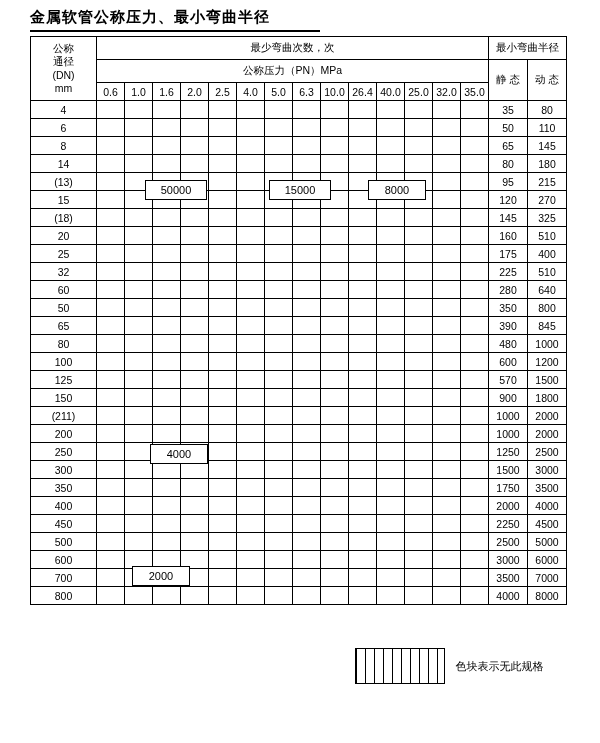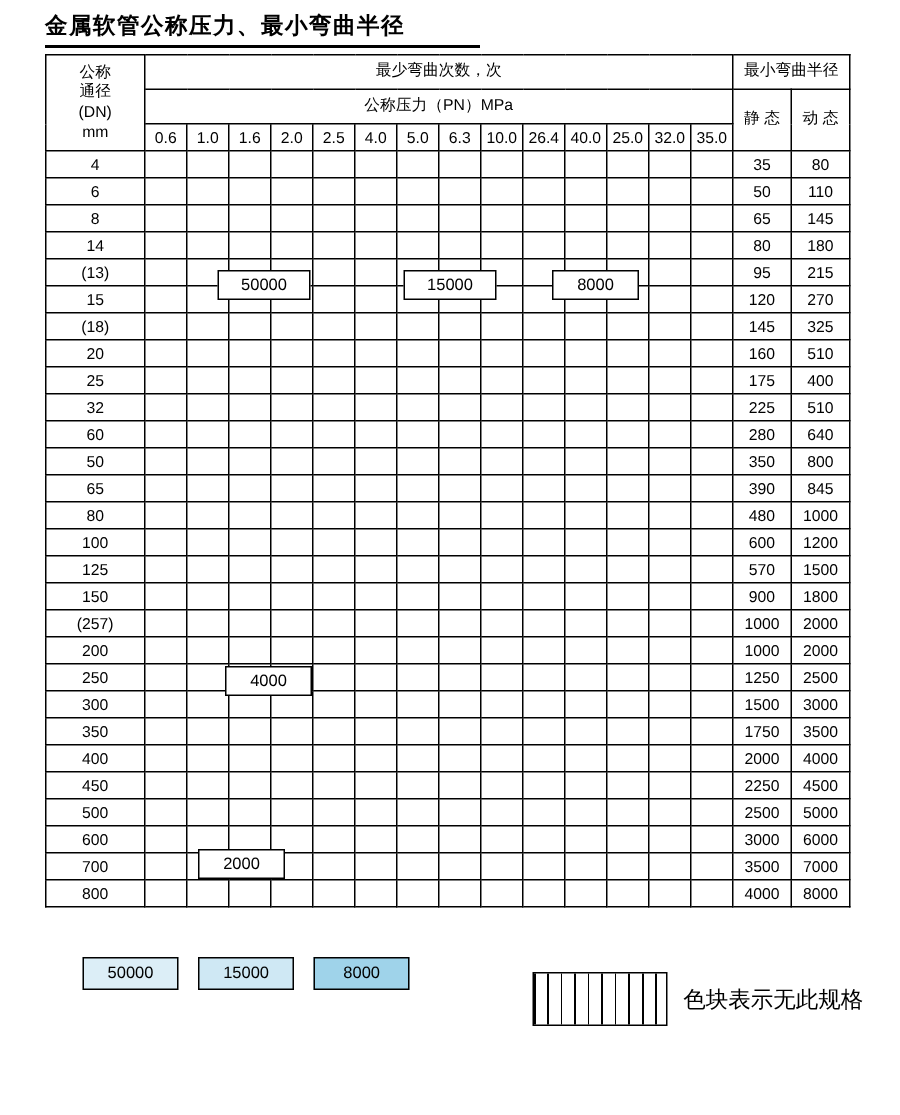--- a/index.html
+++ b/index.html
@@ -58,21 +58,21 @@
     z-index:5;
   }
 
   
   .legend{position:absolute;left:55px;top:638px;font-size:11px;}
   .lg-box{
     display:inline-block;width:62px;height:20px;line-height:20px;text-align:center;
     border:1px solid #000;font-size:11px;margin-right:10px;vertical-align:middle;
   }
   .lg-row{margin-bottom:10px;white-space:nowrap;}
-  .lg-text{display:inline-block;vertical-align:middle;margin-left:6px;font-size:15px;}
+  .lg-text{display:inline-block;vertical-align:middle;margin-left:6px;font-size:11px;}
   .lg-right{position:absolute;left:355px;top:648px;}
   .sample-grid{
     display:inline-block;border:1px solid #000;height:34px;width:88px;vertical-align:middle;
     background:
       repeating-linear-gradient(to right,#000 0px,#000 1px,#fff 1px,#fff 9px);
   }
 </style>
 </head>
 <body>
 
@@ -437,21 +437,21 @@
         <td class="cell c-white"></td>
         <td class="cell c-white"></td>
         <td class="cell c-white"></td>
         <td class="cell c-white"></td>
         <td class="cell c-white"></td>
         <td class="cell c-white"></td>
         <td class="cell radius">900</td>
         <td class="cell radius">1800</td>
       </tr>
       <tr>
-        <td class="rowlab">(257)</td>
+        <td class="rowlab">(211)</td>
         <td class="cell c-lgreen"></td>
         <td class="cell c-lgreen"></td>
         <td class="cell c-lgreen"></td>
         <td class="cell c-lgreen"></td>
         <td class="cell c-lgreen"></td>
         <td class="cell c-white"></td>
         <td class="cell c-white"></td>
         <td class="cell c-white"></td>
         <td class="cell c-white"></td>
         <td class="cell c-white"></td>
@@ -657,23 +657,18 @@
 
 <div id="overlay-layer">
     <div class="ovl" style="left: 145px; top: 180px; width: 60px;">50000</div>
     <div class="ovl" style="left: 269px; top: 180px; width: 60px;">15000</div>
     <div class="ovl" style="left: 368px; top: 180px; width: 56px;">8000</div>
     <div class="ovl" style="left: 150px; top: 444px; width: 56px;">4000</div>
     <div class="ovl" style="left: 132px; top: 566px; width: 56px;">2000</div>
   </div>
 
 <div class="legend">
-  <div class="lg-row">
-    <span class="lg-box" style="background: rgb(220, 238, 247);">50000</span>
-    <span class="lg-box" style="background: rgb(207, 232, 244);">15000</span>
-    <span class="lg-box" style="background: rgb(159, 211, 234);">8000</span>
-  </div>
 </div>
 
 <div class="lg-right">
   <span class="sample-grid"></span>
   <span class="lg-text">色块表示无此规格</span>
 </div>
 
 </body></html>

